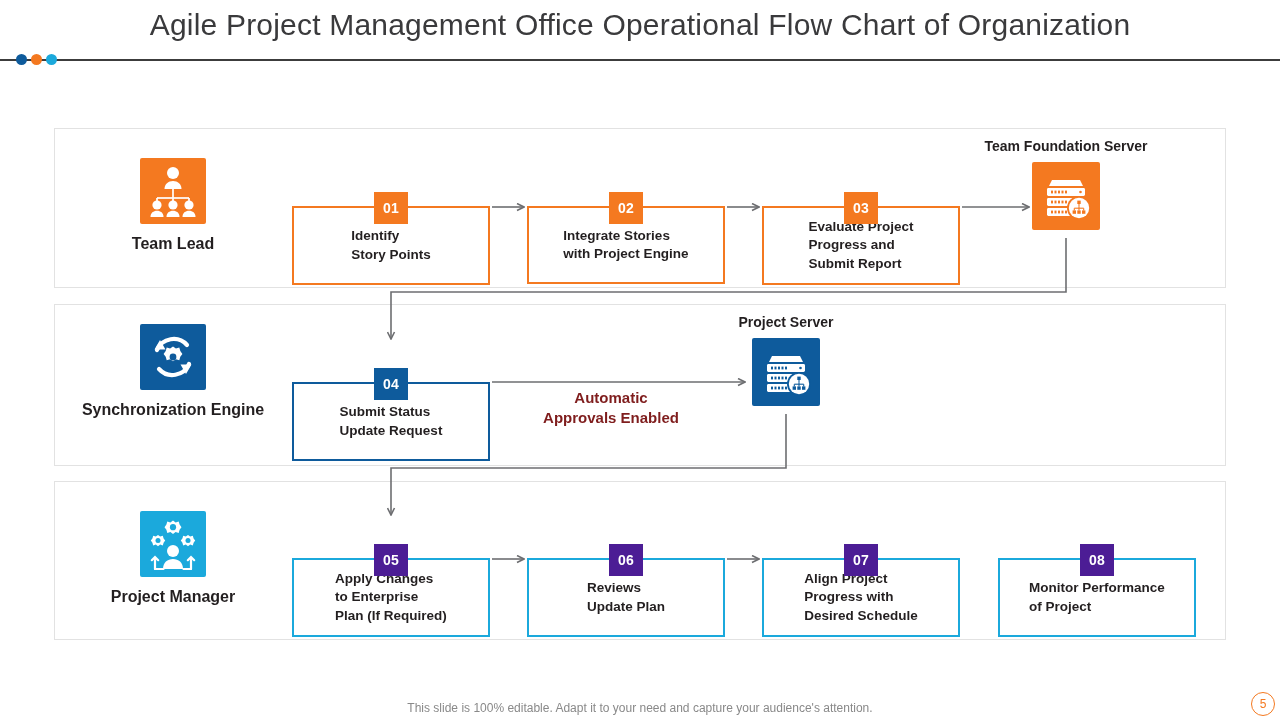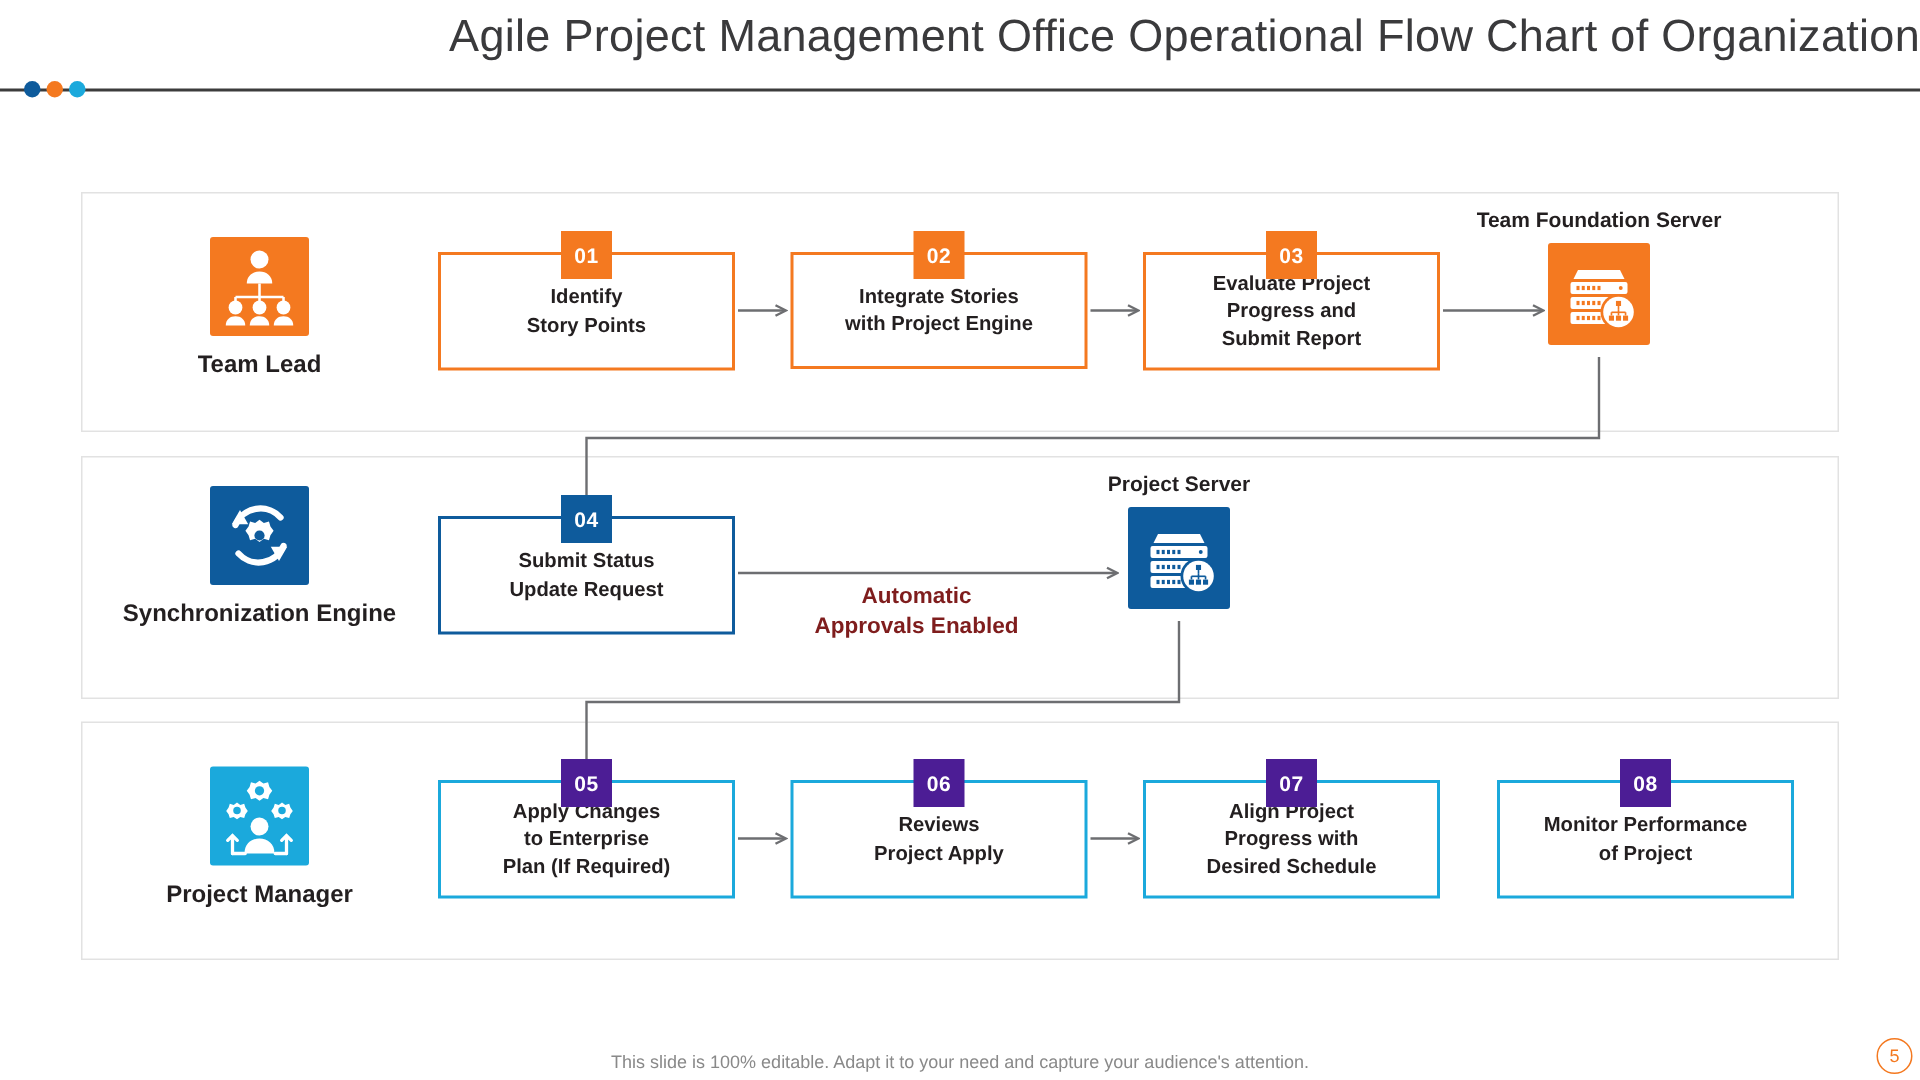--- a/index.html
+++ b/index.html
@@ -14,21 +14,21 @@
     overflow: hidden;
     font-family: "Liberation Sans", sans-serif;
     -webkit-font-smoothing: antialiased;
   }
 
   
   #slide-title {
     position: absolute;
     left: 0; top: 8px;
     width: 1280px;
-    text-align: right;
+    text-align: center;
     font-size: 30px;
     font-weight: 300;
     letter-spacing: .2px;
     color: #3a3a3c;
     white-space: nowrap;
   }
   #title-rule {
     position: absolute;
     left: 0; top: 59px;
     width: 1280px;
@@ -87,21 +87,22 @@
 
   
   .pbox {
     position: absolute;
     box-sizing: border-box;
     background: #ffffff;
     border: 2.5px solid #f47920;
     display: flex;
     align-items: center;
     justify-content: center;
-    text-align: center;
+    text-align: left;
+    margin-top: 38px;
   }
   .pbox.navy       { border-color: #0e5b9c; }
   .pbox.lightblue  { border-color: #1ba9dc; }
   .pbox-text {
     font-size: 13.5px;
     font-weight: bold;
     color: #231f20;
     line-height: 1.34;
     padding: 0 8px;
     white-space: pre-line;
@@ -325,21 +326,21 @@
 
 <div class="pbox lightblue" id="pbox-05">
   <span class="pbadge lightblue">05</span>
   <span class="pbox-text">Apply  Changes
 to Enterprise
 Plan (If Required)</span>
 </div>
 <div class="pbox lightblue" id="pbox-06">
   <span class="pbadge lightblue">06</span>
   <span class="pbox-text">Reviews
-Project Apply</span>
+Update Plan</span>
 </div>
 <div class="pbox lightblue" id="pbox-07">
   <span class="pbadge lightblue">07</span>
   <span class="pbox-text">Align  Project
 Progress with
 Desired Schedule</span>
 </div>
 <div class="pbox lightblue" id="pbox-08">
   <span class="pbadge lightblue">08</span>
   <span class="pbox-text">Monitor Performance

